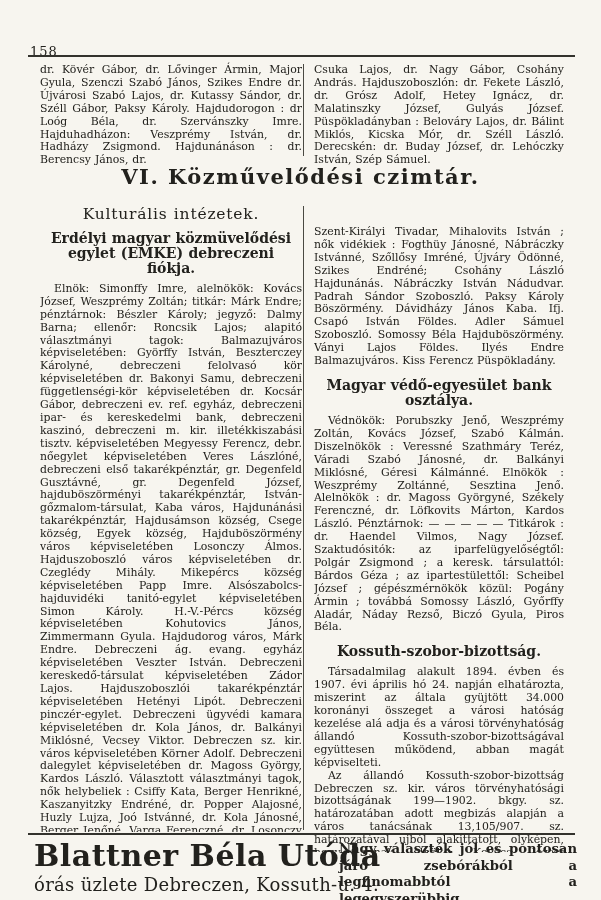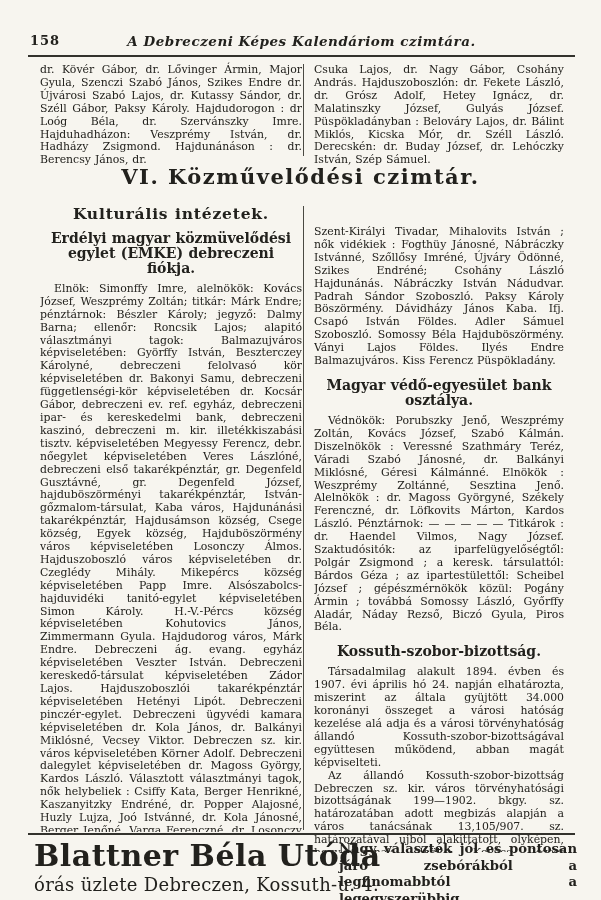--- a/index.html
+++ b/index.html
@@ -6,21 +6,21 @@
   .page {
     position:relative;
     width:601px; height:900px;
     margin:0 auto;
     background:#f7f5ef;
     color:#22211d;
     font-family:"DejaVu Serif", serif;
     overflow:hidden;
   }
   
-  .runhead { position:absolute; top:33px; left:30px; right:28px; height:18px;font-weight:bold; }
+  .runhead { position:absolute; top:44px; left:30px; right:28px; height:18px; }
   .pagenum { position:absolute; left:0; top:0; font-size:13px; letter-spacing:1px; }
   .headtitle { position:absolute; left:0; right:0; top:0; text-align:center;
                font-style:italic; font-size:13.5px; letter-spacing:0.5px; }
   .headrule { position:absolute; top:55px; left:28px; right:26px;
               border-top:2px solid #33322d; }
   
   .divider { position:absolute; width:1px; background:#4a4942; left:303px; }
   .divider.top { top:64px; height:92px; }
   .divider.main { top:206px; height:624px; }
   
@@ -29,21 +29,21 @@
   .topblock { position:absolute; top:64px; }
   .topblock.l { left:40px; width:262px; }
   .topblock.r { left:314px; width:250px; }
   .section-title { position:absolute; top:164px; left:0; width:100%;
                    text-align:center; font-size:21px; font-weight:bold;
                    letter-spacing:1.5px; }
   .col { position:absolute; top:206px; overflow:hidden; }
   .col.l { left:40px;  width:262px; height:626px; }
   .col.r { left:314px; width:250px; height:626px;margin-top:20px; }
   .col h2 { margin:2px 0 5px 0; text-align:center; font-size:15.5px;
-            letter-spacing:0.8px; font-weight:bold; }
+            letter-spacing:0.8px; font-weight:normal; }
   .col h3 { margin:10px 6px 7px 6px; text-align:center; font-size:14px;
             font-weight:bold; line-height:15px; }
   .col p  { margin:0 0 0 0; }
   .col p.ind { text-indent:14px; }
   
   .adrule { position:absolute; top:833px; left:28px; right:26px;
             border-top:2px solid #33322d; }
   .ad { position:absolute; top:840px; left:34px; right:24px; display:flex; }
   .ad-left { width:305px; }
   .ad-name { font-size:30px; font-weight:bold; letter-spacing:0.5px;
@@ -53,21 +53,20 @@
   .ad-right { flex:1; font-size:13.2px; font-weight:bold; line-height:16.5px;
               text-align:justify; padding-top:1px; }
 </style>
 </head>
 <body>
 
 <div class="page">
 
   <div class="runhead">
     <span class="pagenum">158</span>
-    <span class="headtitle">A Debreczeni Képes Kalendáriom czimtára.</span>
   </div>
   <div class="headrule"></div>
 
   <div class="divider top"></div>
   <div class="divider main"></div>
 
   <div class="topblock r coltext">Csuka Lajos, dr. Nagy Gábor, Csohány András. Hajduszoboszlón: dr. Fekete László, dr. Grósz Adolf, Hetey Ignácz, dr. Malatinszky József, Gulyás József. Püspökladányban : Belováry Lajos, dr. Bálint Miklós, Kicska Mór, dr. Széll László. Derecskén: dr. Buday József, dr. Lehóczky István, Szép Sámuel.</div>
   <div class="topblock l coltext">dr. Kövér Gábor, dr. Lővinger Ármin, Major Gyula, Szenczi Szabó János, Szikes Endre dr. Újvárosi Szabó Lajos, dr. Kutassy Sándor, dr. Széll Gábor, Paksy Károly. Hajdudorogon : dr Loóg Béla, dr. Szervánszky Imre. Hajduhadházon: Veszprémy István, dr. Hadházy Zsigmond. Hajdunánáson : dr. Berencsy János, dr.</div>
 
   <div class="section-title">VI. Közművelődési czimtár.</div>

